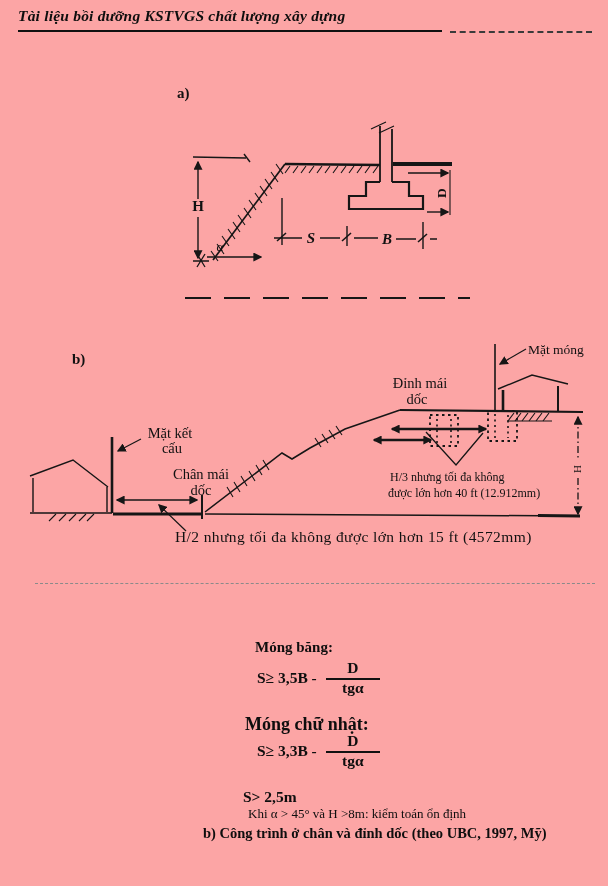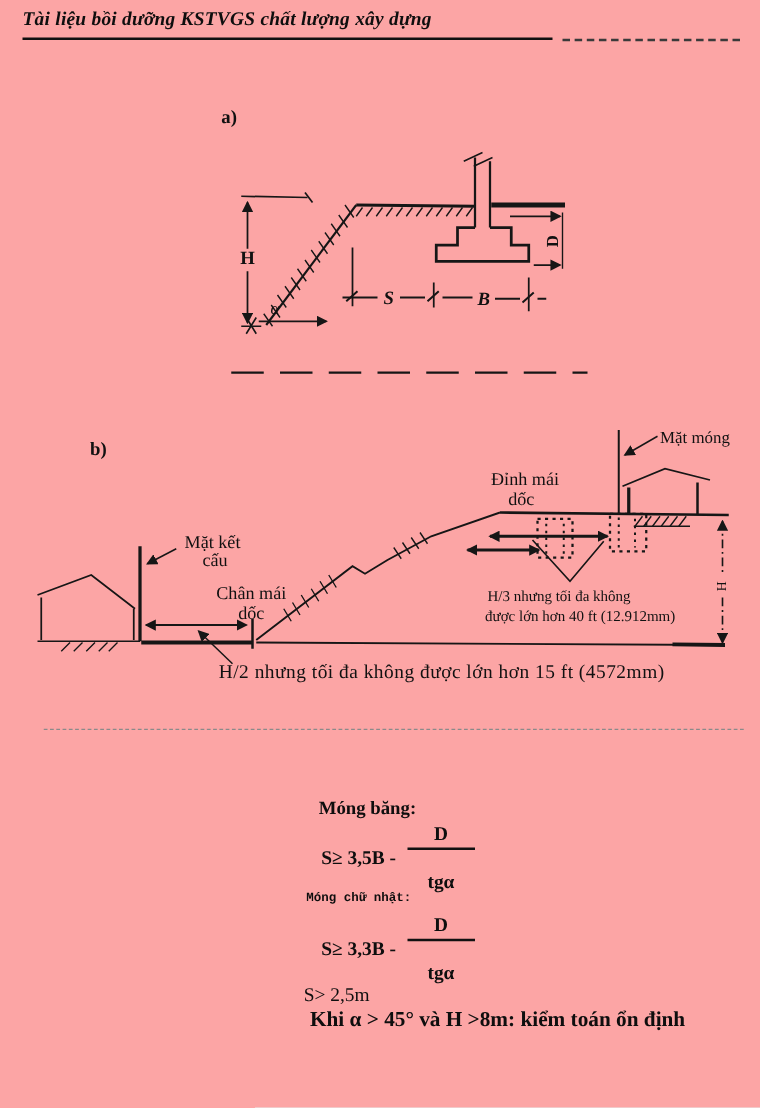--- a/index.html
+++ b/index.html
@@ -11,30 +11,30 @@
   .header-title{top:7px;left:18px;font-size:15.5px;font-weight:bold;font-style:italic;letter-spacing:.2px;}
   .header-rule{top:30px;left:18px;width:424px;border-top:2.6px solid #101010;}
   .header-rule-dash{top:31px;left:450px;width:142px;border-top:2px dashed #3a3a3a;}
   .fig{position:absolute;left:0;width:608px;}
   .fig-a{top:80px;height:230px;}
   .fig-b{top:320px;height:266px;}
   .divider{top:583px;left:35px;width:560px;border-top:1.6px dashed #8a8a8a;}
   .caption-title{top:600px;left:44px;font-size:15px;font-weight:bold;font-style:italic;letter-spacing:-.2px;}
   .item-a{top:620px;left:195px;font-size:14px;font-weight:bold;}
   .mong-bang{top:639px;left:255px;font-size:15px;font-weight:bold;}
-  .mong-chu-nhat{top:714px;left:245px;font-size:10px;font-weight:bold;font-family:Liberation Mono, monospace;}
+  .mong-chu-nhat{top:714px;left:245px;font-size:18px;font-weight:bold;}
   .formula{position:absolute;display:flex;align-items:center;gap:9px;font-size:15.5px;font-weight:bold;}
   .formula-1{top:660px;left:257px;}
   .formula-2{top:733px;left:257px;}
   .frac{display:flex;flex-direction:column;align-items:center;width:54px;}
   .frac .num{line-height:15px;}
   .frac .bar{width:100%;border-top:2.2px solid #111;margin-top:3px;}
-  .frac .den{line-height:15px;margin-top:18px;}
-  .s-min{top:788px;left:243px;font-size:15.5px;font-weight:normal;}
-  .condition{top:806px;left:248px;font-size:17px;font-weight:bold;}
+  .frac .den{line-height:15px;}
+  .s-min{top:788px;left:243px;font-size:15.5px;font-weight:bold;}
+  .condition{top:806px;left:248px;font-size:13px;font-weight:normal;}
   .item-b{top:825px;left:203px;font-size:14.5px;font-weight:bold;}
   .page-number{top:856px;left:0;width:608px;text-align:center;font-size:14.5px;font-weight:bold;}
   svg text{font-family:"Liberation Serif","DejaVu Serif",serif;fill:#111;}
 </style>
 </head>
 <body>
 
 <div class="page">
 
   <div class="abs header-title">Tài liệu bồi dưỡng KSTVGS  chất lượng xây dựng</div>
@@ -159,15 +159,16 @@
     <span>S≥ 3,3B -</span>
     <span class="frac">
       <span class="num">D</span>
       <span class="bar"></span>
       <span class="den">tgα</span>
     </span>
   </div>
 
   <div class="abs s-min">S&gt; 2,5m</div>
   <div class="abs condition">Khi α &gt; 45° và H &gt;8m: kiểm toán ổn định</div>
+  <div class="abs item-b">b) Công trình ở chân và đỉnh dốc (theo UBC, 1997, Mỹ)</div>
 
 
 </div>
 
 </body></html>

